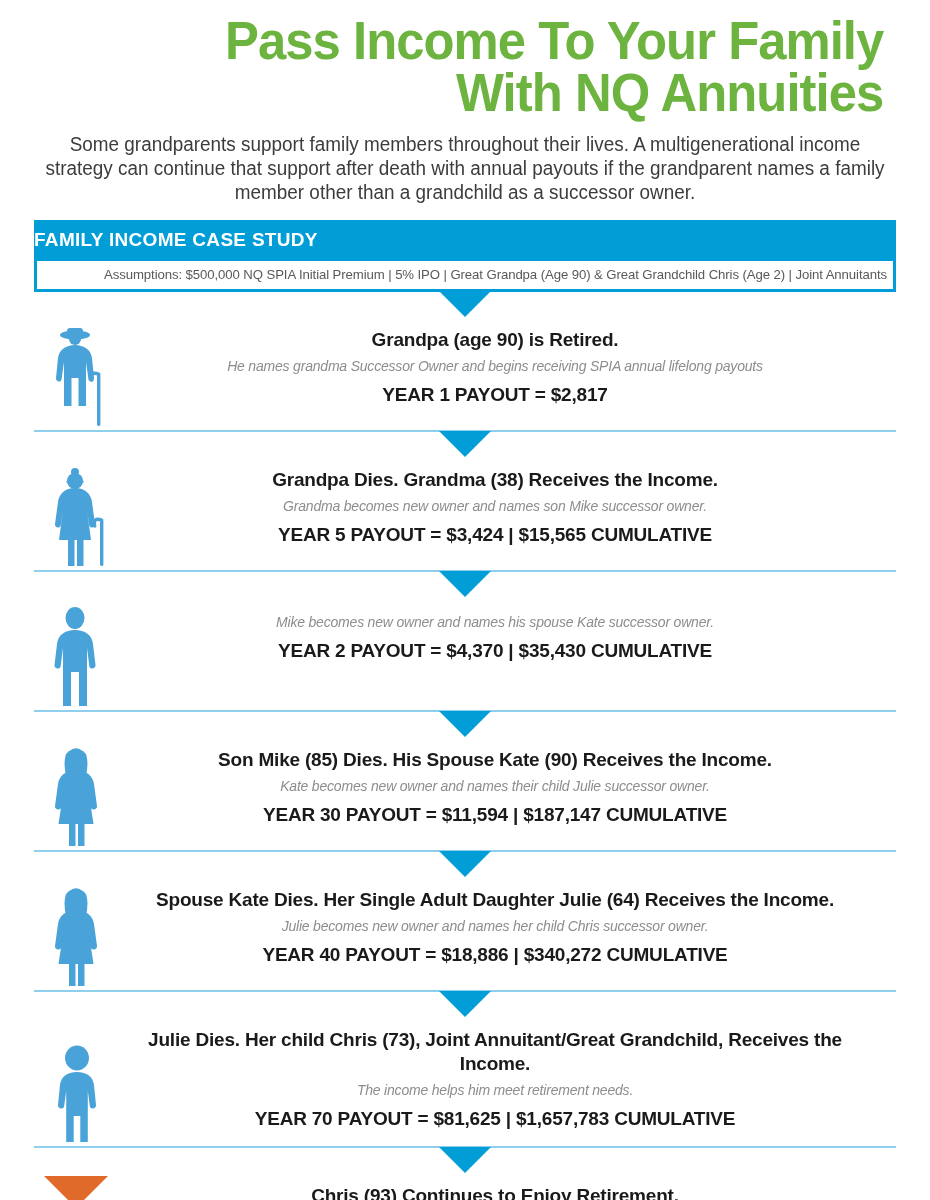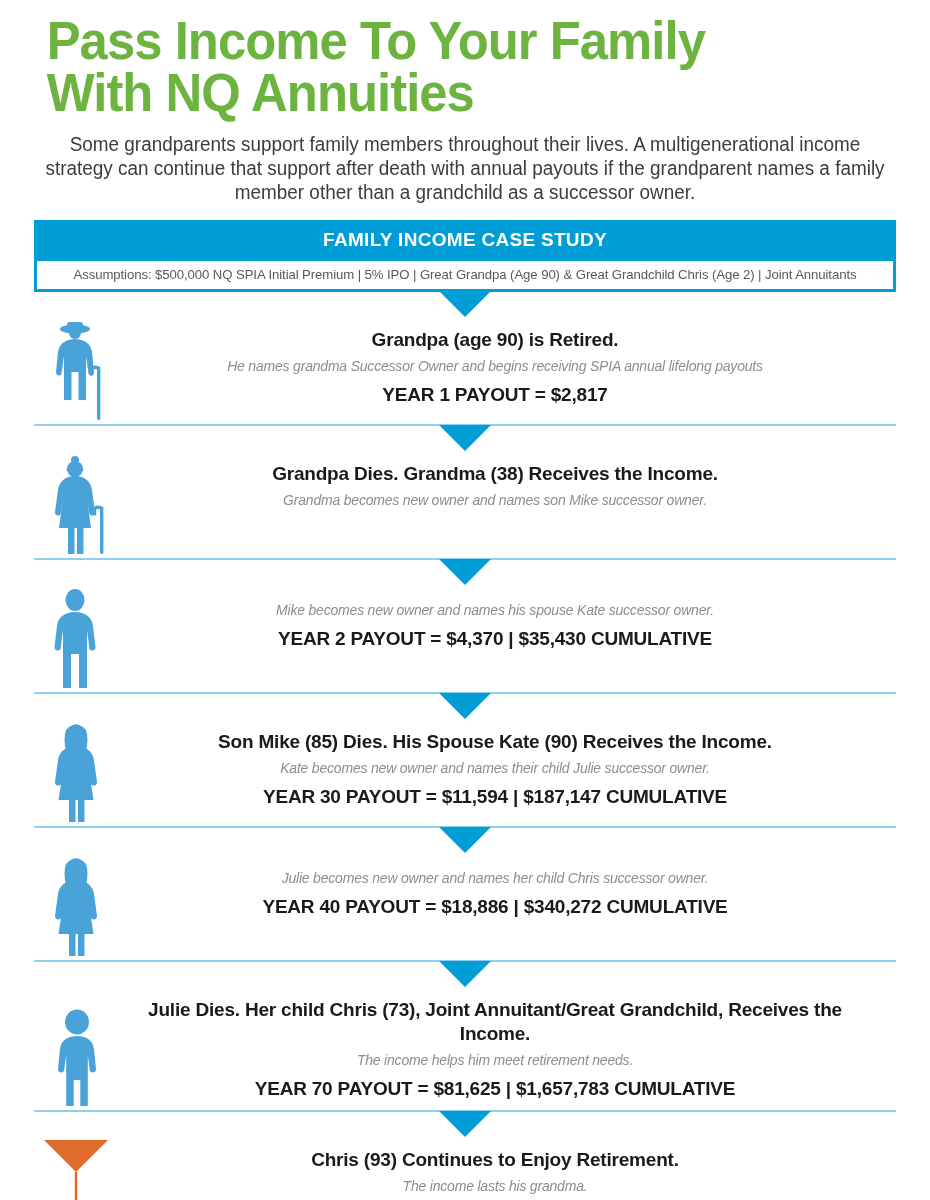--- a/index.html
+++ b/index.html
@@ -12,21 +12,21 @@
     height: 1200px;
     font-family: "Liberation Sans", sans-serif;
     color: #231f20;
     position: relative;
     overflow: hidden;
   }
 
   
   .title-block {
     padding: 14px 20px 0 20px;
-    text-align: left;
+    text-align: right;
   }
   .title-line {
     color: #6cb33f;
     font-family: "Liberation Sans", sans-serif;
     font-weight: bold;
     font-size: 54px;
     line-height: 52px;
     letter-spacing: -1px;
     transform: scaleX(0.94);
   }
@@ -43,34 +43,33 @@
 
   
   .panel {
     margin: 16px 34px 0 34px;
     width: 862px;
     box-sizing: border-box;
   }
   .panel-header {
     background: #019dd7;
     color: #ffffff;
-    text-align: center;
     font-weight: bold;
     font-size: 19px;
     letter-spacing: 0.3px;
     padding: 9px 0 10px 0;
   }
   .assumptions {
     border-left: 3px solid #019dd7;
     border-right: 3px solid #019dd7;
     border-bottom: 3px solid #019dd7;
     background: #ffffff;
     color: #58595b;
     font-size: 13.2px;
-    text-align: center;
+    text-align: right;
     padding: 6px 6px 7px 6px;
     white-space: nowrap;
     letter-spacing: -0.1px;
   }
 
   
   .flow {
     position: relative;
     margin: 0 34px;
   }
@@ -81,21 +80,21 @@
     border-right: 26px solid transparent;
     border-top: 26px solid #019dd7;
     margin: 0 auto;
     position: relative;
     top: -1px;
   }
   .row {
     position: relative;
     min-height: 104px;
     border-bottom: 2px solid #8ecfeb;
-    padding-bottom: 2px;
+    padding-bottom: 8px;
   }
   .row.last { border-bottom: none; }
 
   .figure {
     position: absolute;
     left: 8px;
     bottom: 2px;
     width: 96px;
     height: 102px;
   }
@@ -194,20 +193,21 @@
           <rect x="26" y="74" width="6.5" height="26"></rect>
           <rect x="35" y="74" width="6.5" height="26"></rect>
           <rect x="58" y="54" width="3.4" height="46" rx="1.4"></rect>
           <path d="M59.7 54 q-9 -3 -7 6" fill="none" stroke="#4aa3d8" stroke-width="3.4" stroke-linecap="round"></path>
         </g>
       </svg>
     </div>
     <div class="row-text">
       <div class="headline">Grandpa  Dies. Grandma (38) Receives the Income.</div>
       <div class="subline">Grandma becomes new owner and names son Mike successor owner.</div>
+      <div class="payout">YEAR 5 PAYOUT = $3,424 | $15,565 CUMULATIVE</div>
     </div>
   </div>
 
   <div class="arrow-down"></div>
 
   <div class="row">
     <div class="figure">
       <svg width="96" height="102" viewBox="0 0 96 102">
         <g fill="#4aa3d8">
           <ellipse cx="33" cy="12" rx="9.5" ry="11"></ellipse>
@@ -250,20 +250,21 @@
         <g fill="#4aa3d8">
           <path d="M24 8 q10 -11 20 0 q3 8 0 22 l-20 0 q-3 -14 0 -22 z"></path>
           <ellipse cx="34" cy="13" rx="9" ry="10.5"></ellipse>
           <path d="M34 24 c-10 0 -17 6 -18 14 l-3 22 c-0.5 4 5.5 5 6.2 1 l2.3 -16 -5 33 h35 l-5 -33 2.3 16 c0.7 4 6.7 3 6.2 -1 l-3 -22 c-1 -8 -8 -14 -18 -14 z"></path>
           <rect x="27" y="78" width="6.5" height="22"></rect>
           <rect x="36" y="78" width="6.5" height="22"></rect>
         </g>
       </svg>
     </div>
     <div class="row-text">
+      <div class="headline">Spouse Kate Dies. Her Single Adult Daughter Julie (64) Receives the Income.</div>
       <div class="subline">Julie  becomes new owner and names her child Chris successor owner.</div>
       <div class="payout">YEAR 40 PAYOUT = $18,886 | $340,272 CUMULATIVE</div>
     </div>
   </div>
 
   <div class="arrow-down"></div>
 
   <div class="row">
     <div class="figure">
       <svg width="96" height="102" viewBox="0 0 96 102">

